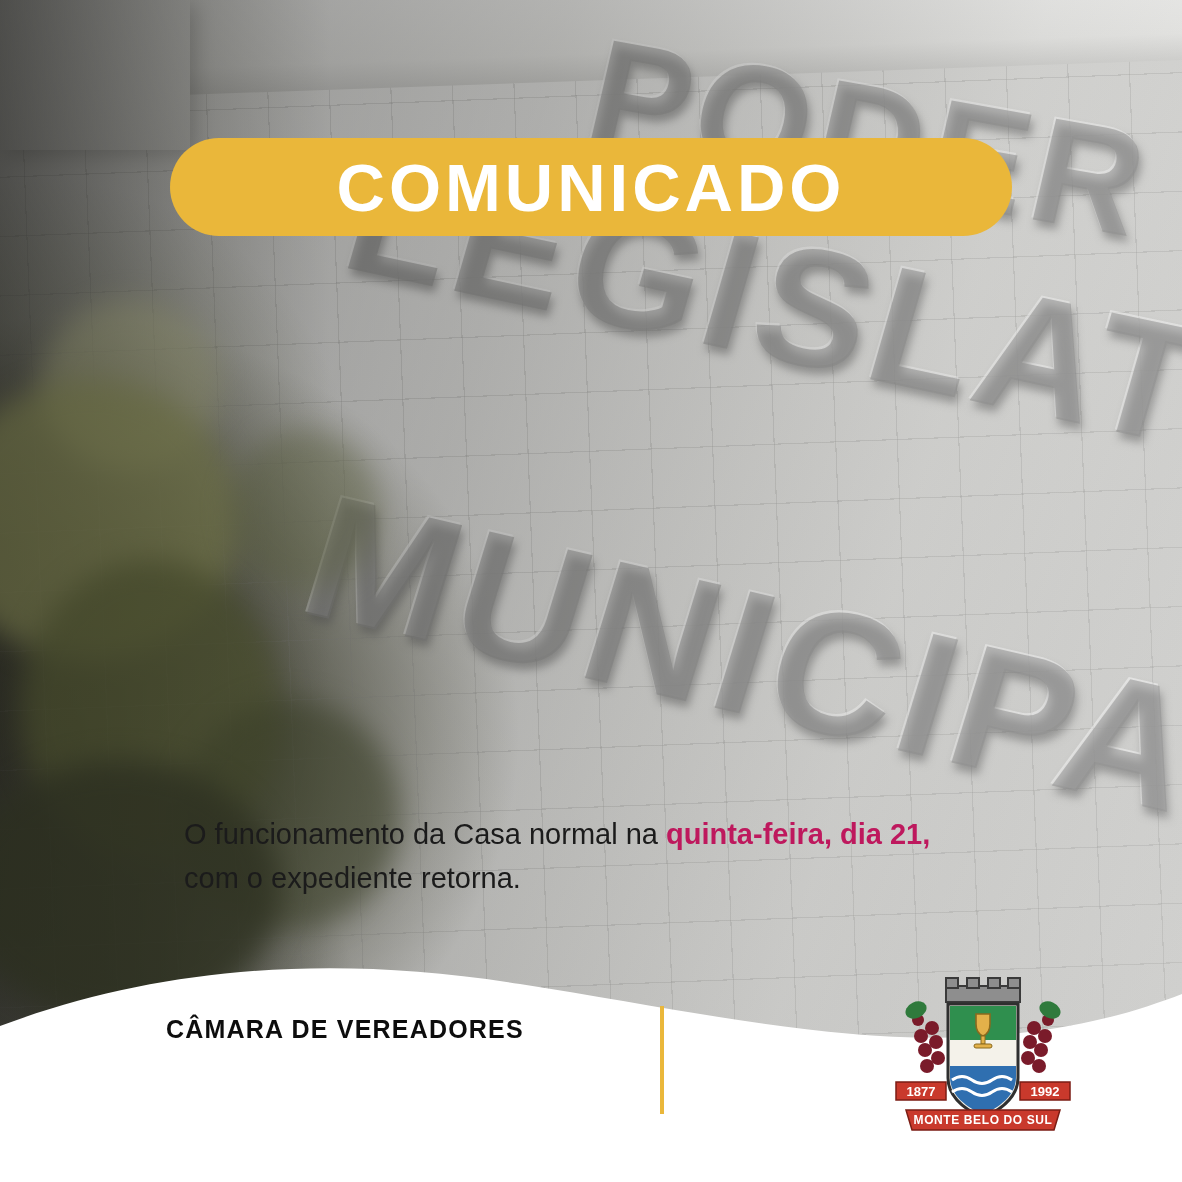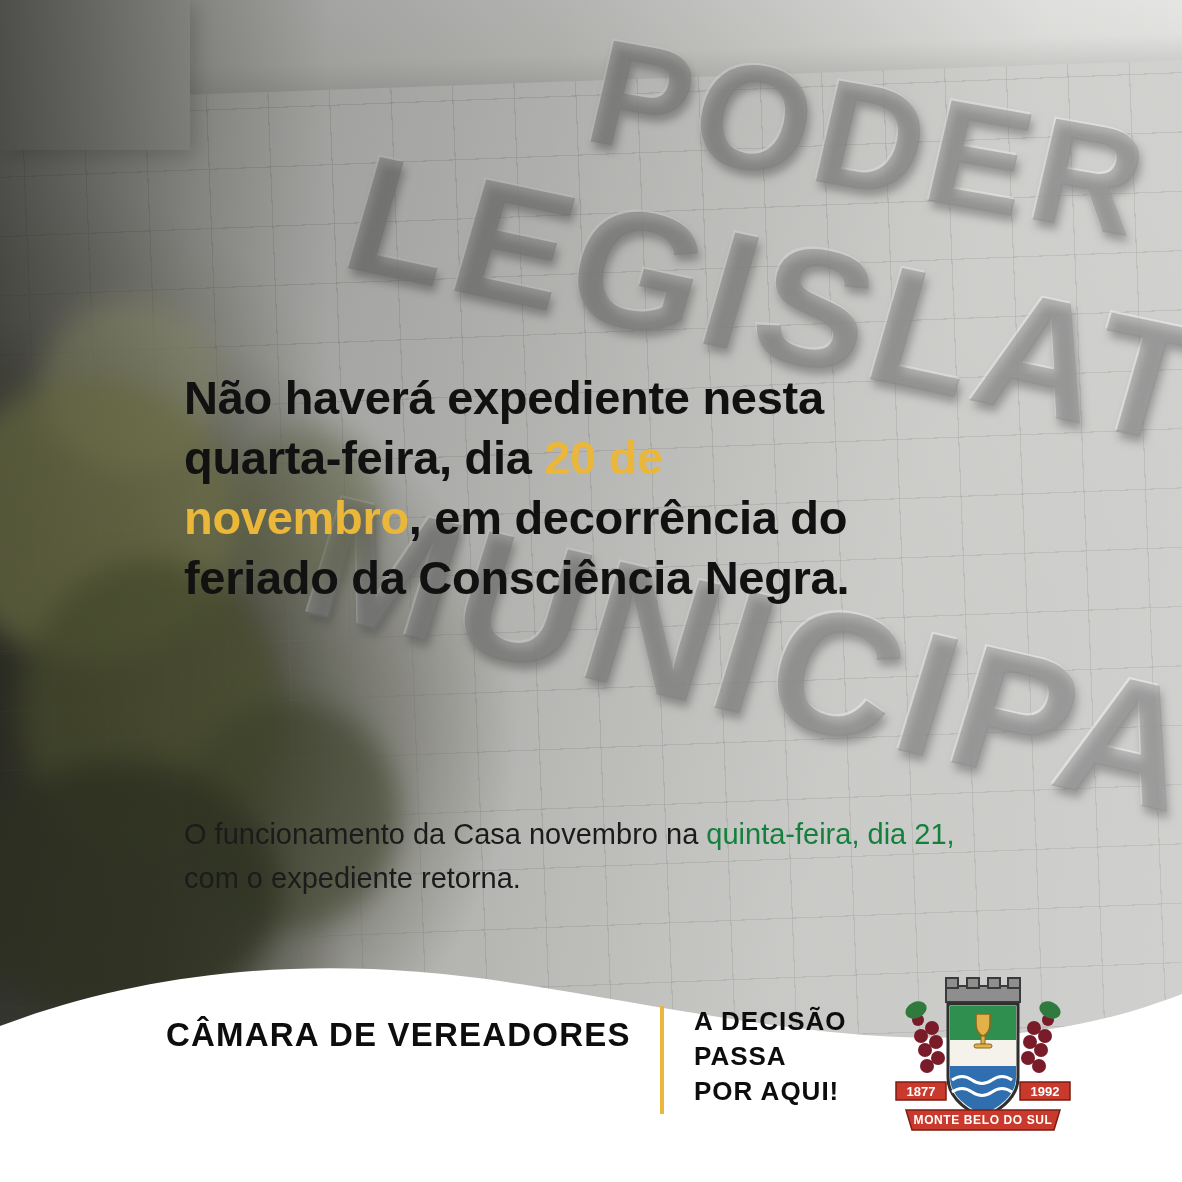--- a/index.html
+++ b/index.html
@@ -138,21 +138,21 @@
   
   .subnote {
     position: absolute;
     left: 184px;
     top: 812px;
     width: 800px;
     font-size: 29px;
     line-height: 1.52;
     color: #1b1b1b;
   }
-  .sub-accent { color: #15803d; font-weight: 400; margin-top: 48px; }
+  .sub-accent { color: #be185d; font-weight: 700; margin-top: 48px; }
 
   
   .wave {
     position: absolute;
     left: 0;
     bottom: 0;
     width: 1182px;
     height: 252px;
   }
   .wave svg { display: block; width: 1182px; height: 252px; }
@@ -165,21 +165,21 @@
     width: 1182px;
     height: 190px;
     display: flex;
     align-items: center;
   }
 
   .footer-title {
     position: absolute;
     left: 166px;
     top: 22px;
-    font-size: 33px;
+    font-size: 25px;
     font-weight: 700;
     line-height: 1.26;
     letter-spacing: 1.2px;
     color: #0d0d0d;
   }
 
   .divider {
     position: absolute;
     left: 660px;
     top: 14px;
@@ -227,48 +227,43 @@
     <div class="leaf l5"></div>
     <div class="leaf l1"></div>
     <div class="leaf l6"></div>
     <div class="leaf l2"></div>
     <div class="leaf l4"></div>
     <div class="leaf l3"></div>
   </div>
 
   <div class="overlay"></div>
 
-
-  <div class="headline">
-    <span>Não haverá expediente nesta quarta-feira, dia </span><span class="hl-accent">20 de novembro</span><span>, em decorrência do feriado da Consciência Negra.</span>
-  </div>
+  <div class="pill">
+    <span class="pill-label">COMUNICADO</span>
+  </div>
+
 
   <div class="subnote">
-    <span>O funcionamento da Casa novembro na </span><span class="sub-accent">quinta-feira, dia 21,</span><span> com o expediente retorna.</span>
+    <span>O funcionamento da Casa normal na </span><span class="sub-accent">quinta-feira, dia 21,</span><span> com o expediente retorna.</span>
   </div>
 
   <div class="wave">
     <svg viewBox="0 0 1182 252" preserveAspectRatio="none" aria-hidden="true">
       <path d="M0,96 C150,40 320,22 520,54 C700,82 860,120 1010,104 C1090,96 1140,80 1182,64 L1182,252 L0,252 Z" fill="#ffffff"></path>
     </svg>
   </div>
 
   <div class="footer">
 
     <div class="footer-title">
       <div>CÂMARA DE VEREADORES</div>
     </div>
 
     <div class="divider"></div>
 
-    <div class="slogan">
-      <div>A DECISÃO</div>
-      <div>PASSA</div>
-      <div>POR AQUI!</div>
-    </div>
 
     <div class="crest">
       <svg viewBox="0 0 190 172" aria-hidden="true">
 
         <g>
           <rect x="58" y="16" width="74" height="16" fill="#8e8e8e" stroke="#3a3a3a" stroke-width="2"></rect>
           <rect x="58" y="8" width="12" height="10" fill="#8e8e8e" stroke="#3a3a3a" stroke-width="2"></rect>
           <rect x="79" y="8" width="12" height="10" fill="#8e8e8e" stroke="#3a3a3a" stroke-width="2"></rect>
           <rect x="100" y="8" width="12" height="10" fill="#8e8e8e" stroke="#3a3a3a" stroke-width="2"></rect>
           <rect x="120" y="8" width="12" height="10" fill="#8e8e8e" stroke="#3a3a3a" stroke-width="2"></rect>

